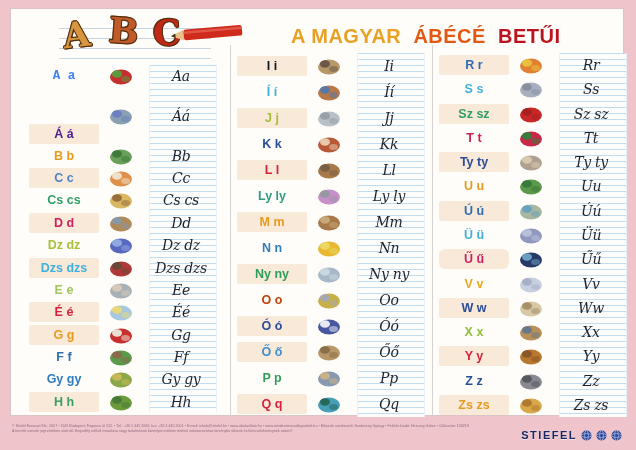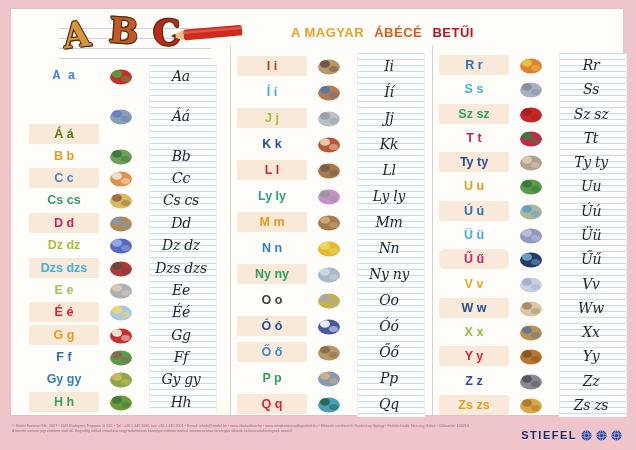--- a/index.html
+++ b/index.html
@@ -18,21 +18,21 @@
     font-size:35px; line-height:1;
     text-shadow:1.2px 0 0 #58300f, -1.2px 0 0 #58300f, 0 1.2px 0 #58300f, 0 -1.2px 0 #58300f,
                 1px 1px 0 #58300f, -1px -1px 0 #58300f; }
   .la { left:22px; top:4px; color:#d6953f; transform:rotate(-7deg); }
   .lb { left:68px; top:0px;  color:#c05a28; transform:rotate(4deg); }
   .lc { left:112px; top:2px; color:#c22818; transform:rotate(-4deg); }
   .pencil { position:absolute; left:128px; top:12px; transform:rotate(-5deg); }
 
   
   .title { position:absolute; left:280px; top:16px; width:264px; height:20px;
-    text-align:left; font-weight:bold; font-size:13px; letter-spacing:.5px; white-space:nowrap; }
+    text-align:center; font-weight:bold; font-size:20px; letter-spacing:.5px; white-space:nowrap; }
   .t1 { color:#e8a125; } .t2 { color:#e05a14; margin-left:6px; } .t3 { color:#bb1420; margin-left:6px; }
 
   
   .col  { position:absolute; }
   #col1 { left:18px;  top:56px; width:196px; height:348px; }
   #col2 { left:226px; top:44px; width:196px; height:364px; }
   #col3 { left:428px; top:44px; width:196px; height:364px; }
   .ruled { position:absolute; top:0; bottom:0; right:8px; width:68px;
     background:#fdfdfb repeating-linear-gradient(to bottom, #c2dcee 0 1px, transparent 1px 6px);
     border-left:1px solid #e8f0f6; border-right:1px solid #e8f0f6; }
@@ -90,21 +90,21 @@
             <span class="pic">
               <svg viewBox="0 0 26 20">
                 <ellipse cx="13" cy="11" rx="11" ry="7.5" fill="#c43030"></ellipse>
                 <ellipse cx="9" cy="8" rx="5" ry="3.8" fill="#5a9a3a"></ellipse>
                 <ellipse cx="17.5" cy="13" rx="4.5" ry="3" fill="#5a9a3a" opacity="0.55"></ellipse>
               </svg>
             </span>
             <div class="cur">Aa</div>
           </div>
           <div class="lrow">
-            <div class="lab shaded" style="color: #4d7c0f; margin-top: 37px;">Á á</div>
+            <div class="lab shaded" style="color: #4c1d95; margin-top: 37px;">Á á</div>
             <span class="pic">
               <svg viewBox="0 0 26 20">
                 <ellipse cx="13" cy="11" rx="11" ry="7.5" fill="#8aa0b0"></ellipse>
                 <ellipse cx="9" cy="8" rx="5" ry="3.8" fill="#6a80c0"></ellipse>
                 <ellipse cx="17.5" cy="13" rx="4.5" ry="3" fill="#6a80c0" opacity="0.55"></ellipse>
               </svg>
             </span>
             <div class="cur">Áá</div>
           </div>
           <div class="lrow">
@@ -238,21 +238,21 @@
               </svg>
             </span>
             <div class="cur">Hh</div>
           </div>
         </div>
     </div>
     <div class="col" id="col2">
       <div class="ruled"></div>
       <div class="rows">
           <div class="lrow">
-            <div class="lab shaded" style="color: #c2410c;">I i</div>
+            <div class="lab shaded" style="color: #0f172a;">I i</div>
             <span class="pic">
               <svg viewBox="0 0 26 20">
                 <ellipse cx="13" cy="11" rx="11" ry="7.5" fill="#b89868"></ellipse>
                 <ellipse cx="9" cy="8" rx="5" ry="3.8" fill="#6a5848"></ellipse>
                 <ellipse cx="17.5" cy="13" rx="4.5" ry="3" fill="#6a5848" opacity="0.55"></ellipse>
               </svg>
             </span>
             <div class="cur">Ii</div>
           </div>
           <div class="lrow">
@@ -337,21 +337,21 @@
             <span class="pic">
               <svg viewBox="0 0 26 20">
                 <ellipse cx="13" cy="11" rx="11" ry="7.5" fill="#a8b8c8"></ellipse>
                 <ellipse cx="9" cy="8" rx="5" ry="3.8" fill="#c8d8e0"></ellipse>
                 <ellipse cx="17.5" cy="13" rx="4.5" ry="3" fill="#c8d8e0" opacity="0.55"></ellipse>
               </svg>
             </span>
             <div class="cur">Ny ny</div>
           </div>
           <div class="lrow">
-            <div class="lab" style="color: #404040;">O o</div>
+            <div class="lab" style="color: #c2410c;">O o</div>
             <span class="pic">
               <svg viewBox="0 0 26 20">
                 <ellipse cx="13" cy="11" rx="11" ry="7.5" fill="#c8b048"></ellipse>
                 <ellipse cx="9" cy="8" rx="5" ry="3.8" fill="#a8a8b0"></ellipse>
                 <ellipse cx="17.5" cy="13" rx="4.5" ry="3" fill="#a8a8b0" opacity="0.55"></ellipse>
               </svg>
             </span>
             <div class="cur">Oo</div>
           </div>
           <div class="lrow">

